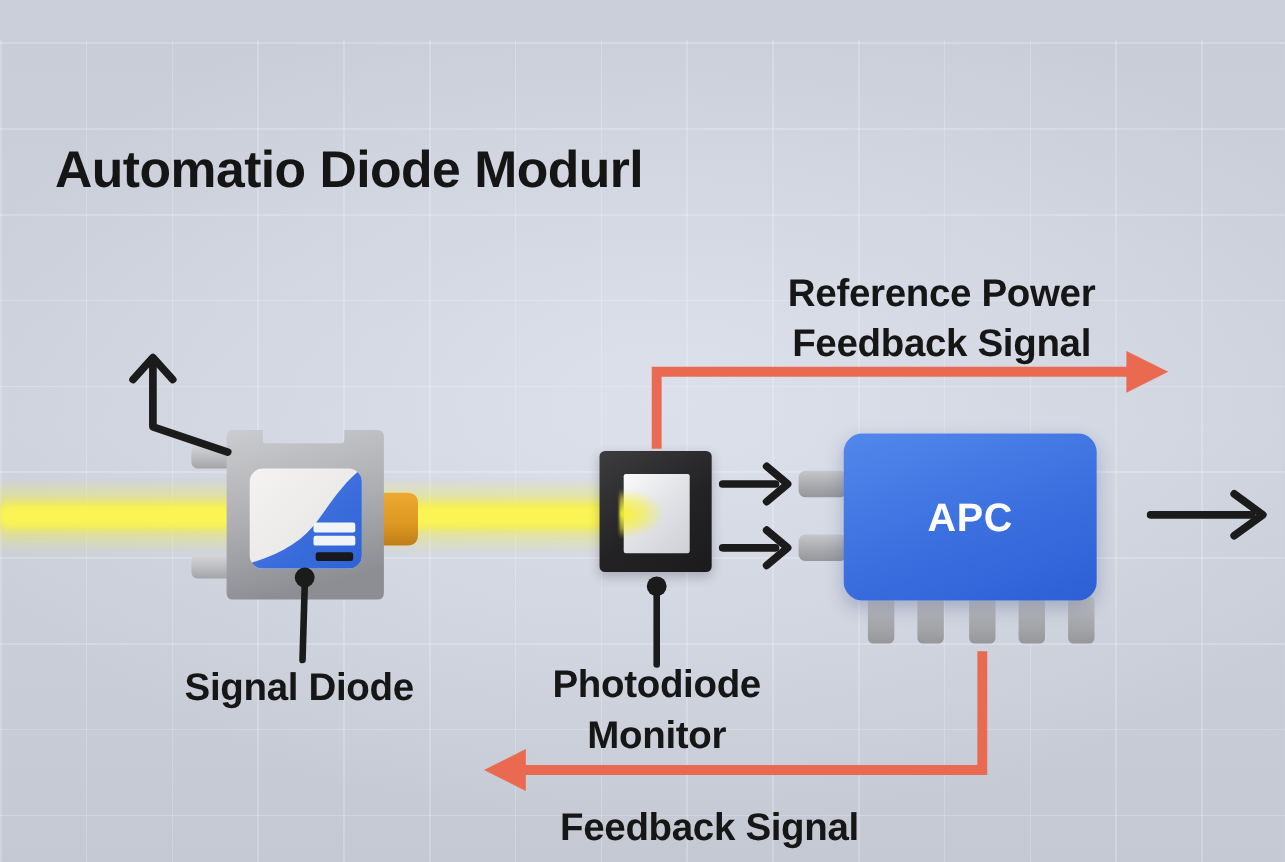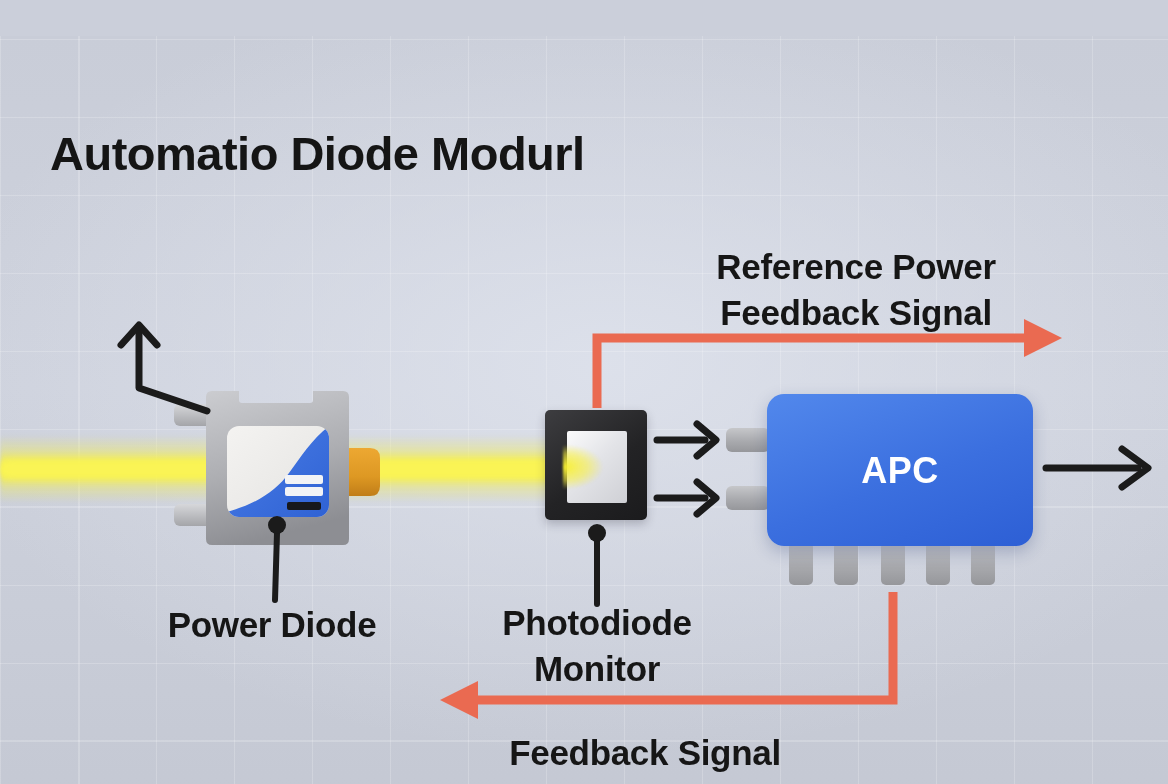--- a/index.html
+++ b/index.html
@@ -59,21 +59,21 @@
   .pd-window{
     left:567px;top:395px;width:60px;height:72px;border-radius:2px;
     background:linear-gradient(135deg,#fbfbfc 0%,#e3e4e8 45%,#cfd0d5 100%);
   }
   .pd-glow{
     left:563px;top:399px;width:66px;height:64px;z-index:4;
     background:radial-gradient(ellipse 52px 30px at 2% 50%, rgba(248,240,50,.98) 0%, rgba(248,240,60,.55) 45%, rgba(248,240,60,0) 75%);
     filter:blur(1px);
   }
   .apc-box{
-    left:767px;top:358px;width:266px;height:152px;border-radius:17px;z-index:3;
+    left:767px;top:358px;width:230px;height:152px;border-radius:17px;z-index:3;
     background:linear-gradient(160deg,#5288ec 0%,#3b6fdf 55%,#2d5fd5 100%);
     box-shadow:0 6px 16px rgba(30,50,110,.25);
     display:flex;flex-direction:column;align-items:center;justify-content:center;
     color:#ffffff;font-size:36px;font-weight:700;line-height:47px;letter-spacing:.5px;
   }
   .diagram-label{
     z-index:7;color:#161616;font-size:35px;font-weight:700;
     text-align:center;line-height:46px;letter-spacing:-0.3px;
   }
 </style>
@@ -188,21 +188,21 @@
       <path d="M893 556 L893 664 L476 664" stroke="#ea6a51" stroke-width="9" fill="none"></path>
       <polygon points="478,645 478,683 440,664" fill="#ea6a51"></polygon>
     </g>
   </svg>
 
   <div class="abs diagram-label" style="left:640px;top:208px;width:432px;">
     <div>Reference Power</div>
     <div>Feedback Signal</div>
   </div>
 
-  <div class="abs diagram-label" style="left:122px;top:566px;width:300px;">Power Diode</div>
+  <div class="abs diagram-label" style="left:122px;top:566px;width:300px;">Signal Diode</div>
 
   <div class="abs diagram-label" style="left:470px;top:564px;width:254px;">
     <div>Photodiode</div>
     <div>Monitor</div>
   </div>
 
   <div class="abs diagram-label" style="left:495px;top:694px;width:300px;">Feedback Signal</div>
 
 </div>
 

